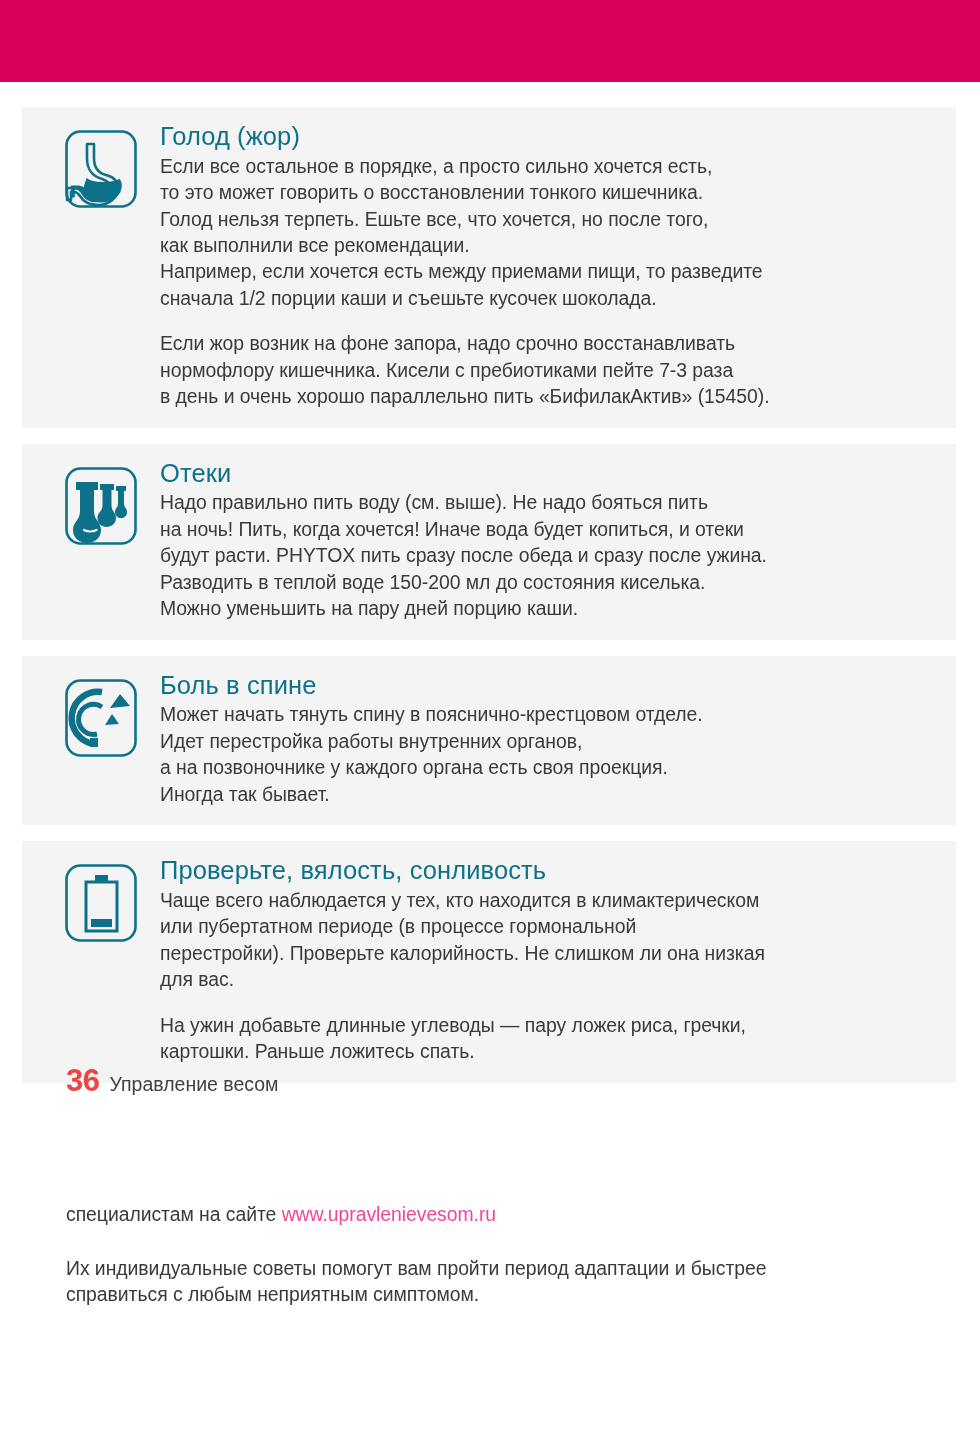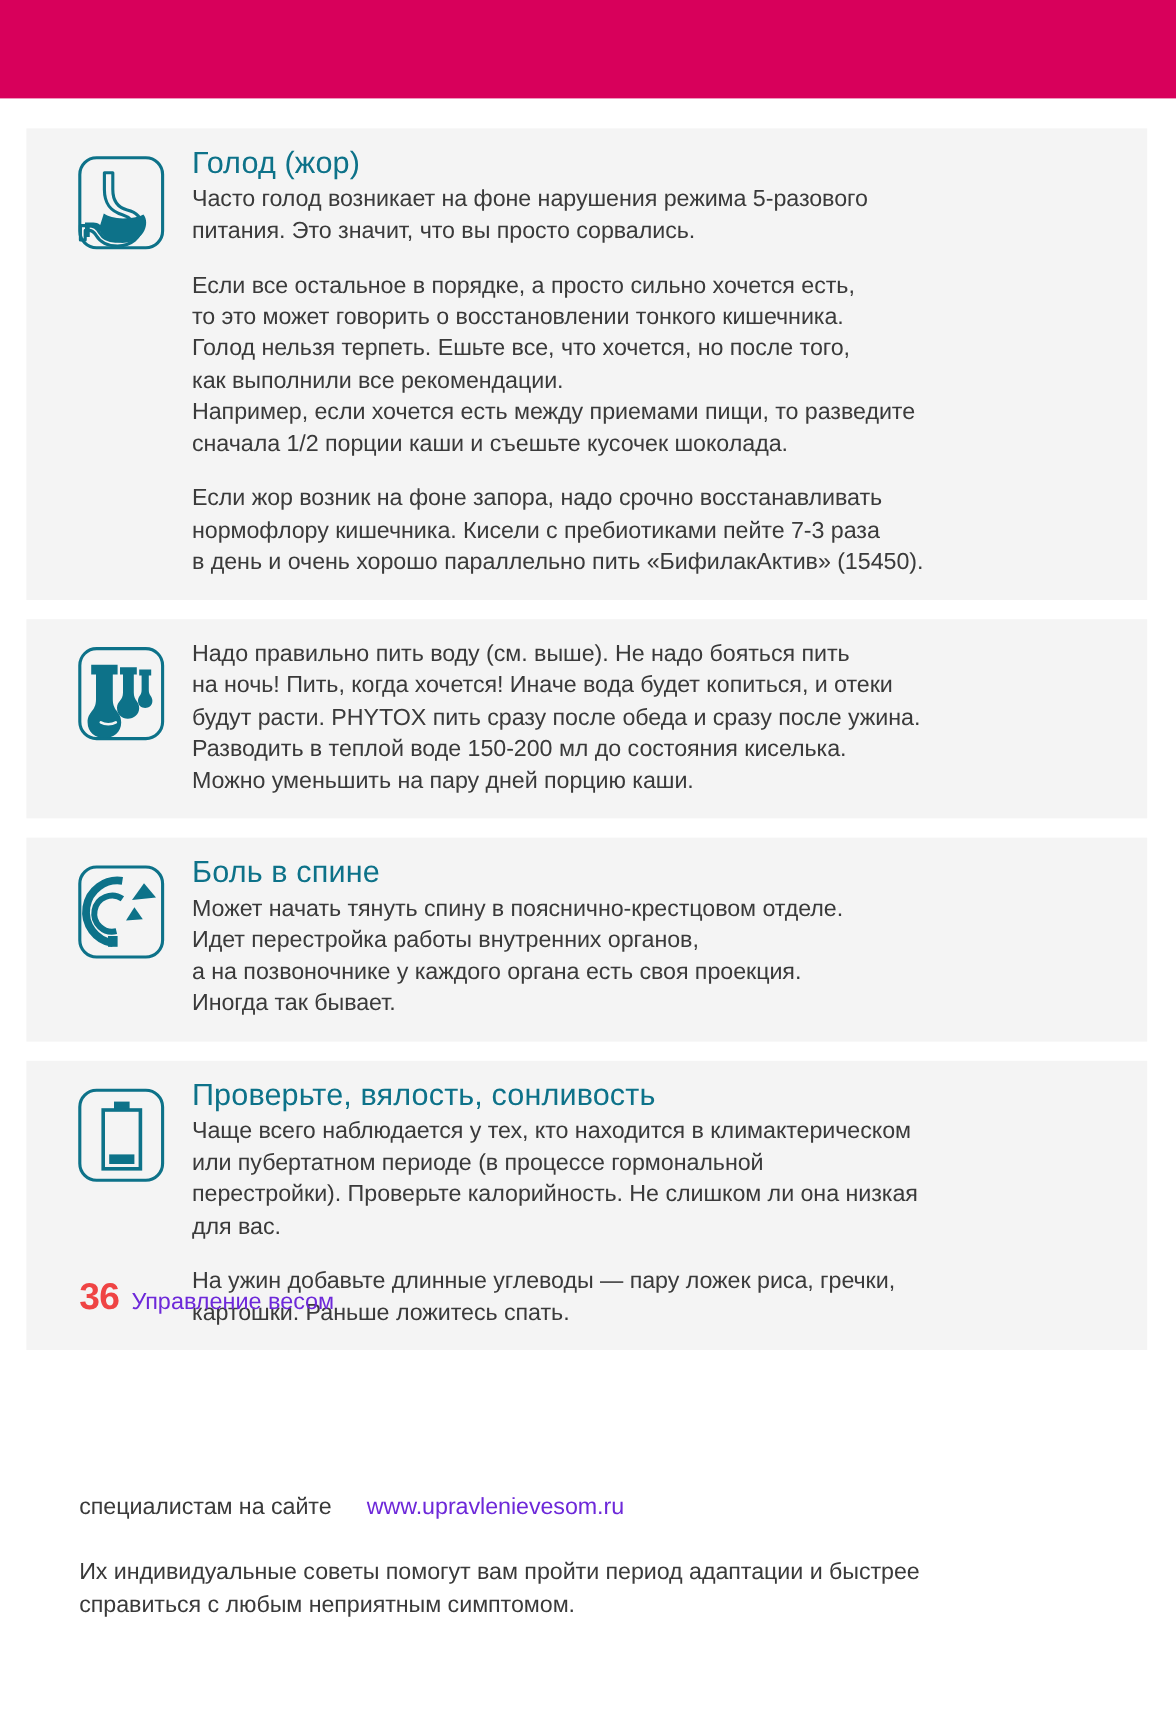--- a/index.html
+++ b/index.html
@@ -66,38 +66,38 @@
   }
   p.sec-para + p.sec-para { margin-top: 19px; }
   .footer-note {
     margin: 38px 24px 0 66px;
     color: #3a3a3a;
     font-size: 19.4px;
     line-height: 1.38;
     letter-spacing: -0.05px;
     white-space: pre-line;
   }
-  .footer-note .url { color: #6d28d9; margin-left: 24px; }
+  .footer-note .url { color: #ec4899; }
   .page-foot {
     position: absolute;
     left: 66px;
     bottom: 28px;
     display: flex;
     align-items: baseline;
     gap: 10px;
   }
   .page-num {
     font-size: 31px;
     font-weight: bold;
     color: #ef4444;
     letter-spacing: -0.5px;
   }
   .page-foot-label {
     font-size: 19.5px;
-    color: #6d28d9;
+    color: #404040;
   }
   .inline { display: inline; }
 </style>
 </head>
 <body>
 
 <div class="page">
 
   <div class="top-band"></div>
 
@@ -106,22 +106,20 @@
     <div class="panel first">
       <div class="icon-cell">
         <svg class="icon-box" viewBox="0 0 74 80">
           <rect x="2.5" y="2.5" width="69" height="75" rx="14" ry="14" fill="none" stroke="#0d7289" stroke-width="2.6"></rect>
           <path d="M30 15 v14 c0 10 4 15 12 17 c8 2 12 6 12 13 c0 10 -9 17 -20 17 c-9 0 -15 -4 -18 -9 c-2 -3 -4 -4 -6 -4 h-3 v8 h-4 v-12 h7 c4 0 7 2 9 6 c3 5 7 7 13 7 c8 0 15 -5 15 -12 c0 -5 -3 -8 -9 -10 c-10 -3 -15 -9 -15 -21 V15 z" fill="none" stroke="#0d7289" stroke-width="2.6" stroke-linejoin="round"></path>
           <path d="M22.5 49 c3.5 2.5 9 4 16 4 c8 0 14 -1.5 17 -3.2 c1.6 2 2.3 4.2 2.3 6.6 c0 10 -9 17 -20 17 c-9 0 -15 -4 -18 -9 c-2 -3 -4 -4 -6 -4 h-3 v8 h-4 v-12 h7 c2 0 4 0.6 5.7 2 z" fill="#0d7289"></path>
         </svg>
       </div>
       <div class="body-cell">
         <h2 class="sec-title">Голод (жор)</h2>
-        <p class="sec-para">Часто голод возникает на фоне нарушения режима 5-разового
-питания. Это значит, что вы просто сорвались.</p>
         <p class="sec-para">Если все остальное в порядке, а просто сильно хочется есть,
 то это может говорить о восстановлении тонкого кишечника.
 Голод нельзя терпеть. Ешьте все, что хочется, но после того,
 как выполнили все рекомендации.
 Например, если хочется есть между приемами пищи, то разведите
 сначала 1/2 порции каши и съешьте кусочек шоколада.</p>
         <p class="sec-para">Если жор возник на фоне запора, надо срочно восстанавливать
 нормофлору кишечника. Кисели с пребиотиками пейте 7-3 раза
 в день и очень хорошо параллельно пить «БифилакАктив» (15450).</p>
       </div>
@@ -131,20 +129,21 @@
       <div class="icon-cell">
         <svg class="icon-box" viewBox="0 0 74 80">
           <rect x="2.5" y="2.5" width="69" height="75" rx="14" ry="14" fill="none" stroke="#0d7289" stroke-width="2.6"></rect>
           <path d="M52 20 h10 v5 h-2 v12 c0 5 3 5 3 9 c0 4 -3 6 -6 6 c-3 0 -6 -2 -6 -6 c0 -4 3 -4 3 -9 V25 h-2 z" fill="#0d7289"></path>
           <path d="M36 18 h14 v6 h-2.5 v15 c0 7 4.5 7 4.5 13 c0 5.5 -4.5 9 -9.5 9 c-5 0 -9 -3.5 -9 -9 c0 -6 5 -6 5 -13 V24 H36 z" fill="#0d7289"></path>
           <path d="M12 16 h22 v8 h-4 v21 c0 10 7 10 7 19 c0 8 -6.5 13 -14 13 c-7.5 0 -14 -5 -14 -13 c0 -9 7 -9 7 -19 V24 h-4 z" fill="#0d7289"></path>
           <path d="M20 64 c3.5 2 9 2 12.5 0" fill="none" stroke="#f4f4f4" stroke-width="2.2" stroke-linecap="round"></path>
         </svg>
       </div>
       <div class="body-cell">
+        <h2 class="sec-title">Отеки</h2>
         <p class="sec-para">Надо правильно пить воду (см. выше). Не надо бояться пить
 на ночь! Пить, когда хочется! Иначе вода будет копиться, и отеки
 будут расти. PHYTOX пить сразу после обеда и сразу после ужина.
 Разводить в теплой воде 150-200 мл до состояния киселька.
 Можно уменьшить на пару дней порцию каши.</p>
       </div>
     </div>
 
     <div class="panel">
       <div class="icon-cell">

